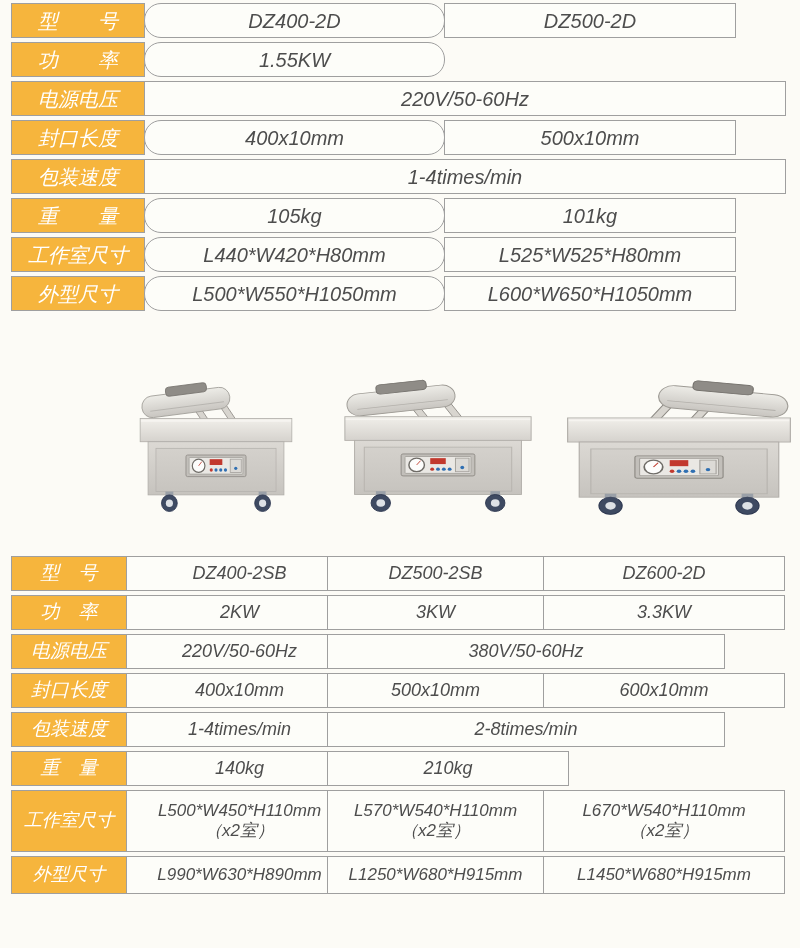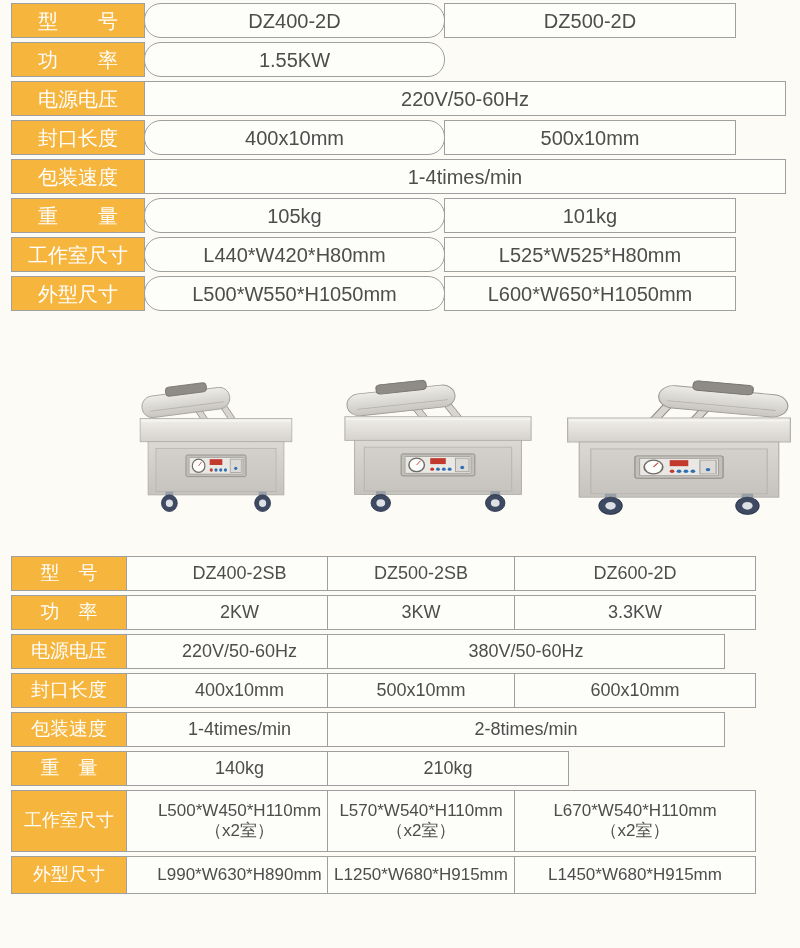--- a/index.html
+++ b/index.html
@@ -3,21 +3,21 @@
 <meta charset="utf-8">
 <style>
   html,body{margin:0;padding:0;}
   body{
     width:800px;height:948px;
     background:#fcfbf6;
     font-family:"Liberation Sans","DejaVu Sans",sans-serif;
     overflow:hidden;
     position:relative;
   }
-  .spec-table{margin-left:11px;}
+  .spec-table{margin-left:11px;font-style:italic;}
   .t-top{margin-top:3px;}
   .t-bottom{margin-top:10px;}
   .row{display:flex;height:35px;margin-bottom:4px;}
   .row.tall{height:62px;}
   .row.last{height:38px;}
   .cell{
     box-sizing:border-box;
     border:1px solid #9f9f9f;
     background:#fdfdf9;
     color:#4d4d4d;
@@ -34,21 +34,21 @@
     border-color:#9f9f9f;
   }
   
   .tc-label{width:134px;}
   .tc-c1{width:301px;border-radius:17px;}
   .tc-c2{width:292px;}
   .tc-span{width:642px;}
   
   .bc-label{width:116px;}
   .bc-c1{width:202px;padding-left:25px;}
-  .bc-c2{width:188px;}
+  .bc-c2{width:217px;}
   .bc-c3{width:242px;text-align:center;}
   .bc-span23{width:398px;}
   .t-bottom .cell{font-size:18px;}
   .t-bottom .label{font-size:19px;}
   .t-bottom .row.tall .cell,
   .t-bottom .row.last .cell{font-size:17px;}
   .t-bottom .row.tall .label,
   .t-bottom .row.last .label{font-size:18px;}
   
   .machines{

